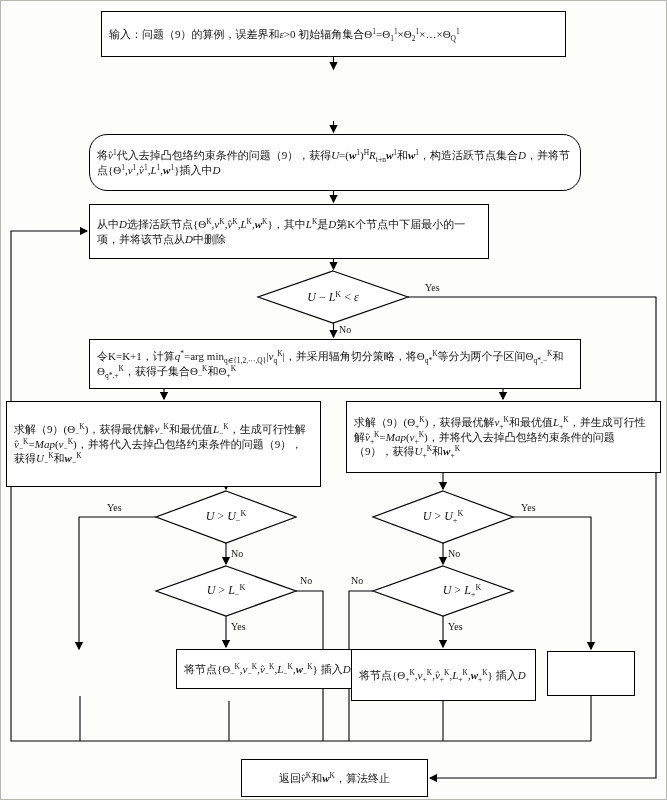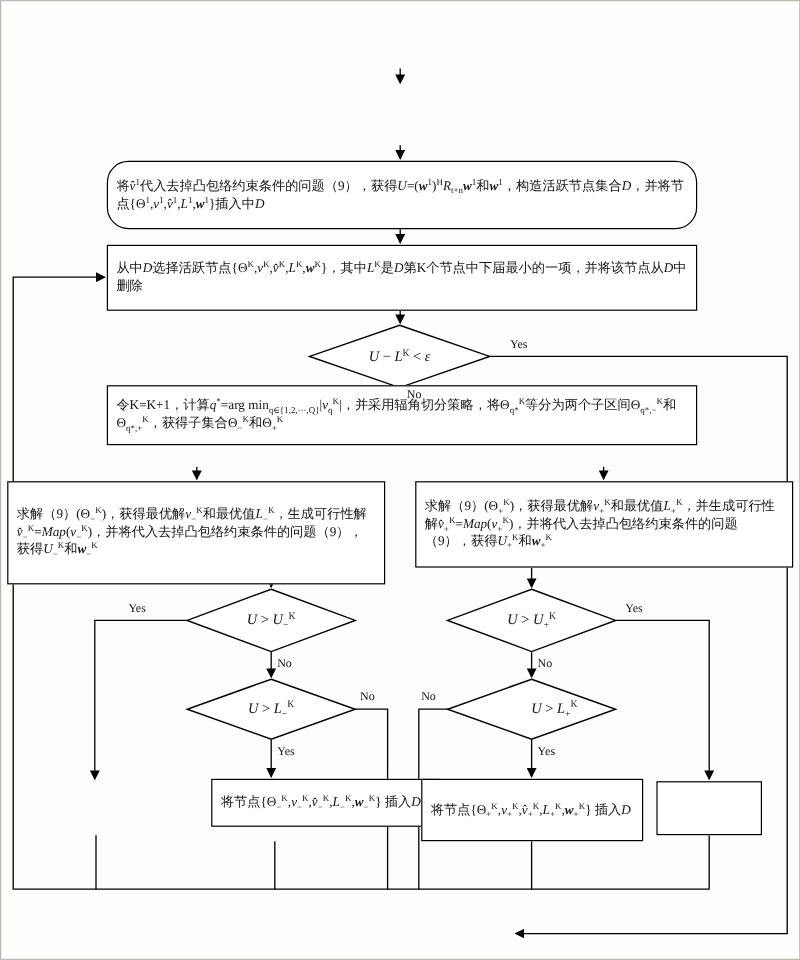--- a/index.html
+++ b/index.html
@@ -65,31 +65,34 @@
     </g>
     <g fill="#fff" stroke="#000" stroke-width="1.2">
       <polygon points="332,270 407,296 332,322 257,296"></polygon>
       <polygon points="225,490 295,516 225,542 155,516"></polygon>
       <polygon points="225,565 295,590 225,615 155,590"></polygon>
       <polygon points="442,490 512,516 442,542 372,516"></polygon>
       <polygon points="442,565 512,590 442,615 372,590"></polygon>
     </g>
   </svg>
 
+  <div class="box" style="left:100px; top:10px; width:465px; height:46px;">
+    <span>输入：问题（9）的算例，误差界和<i>ε</i>&gt;0 初始辐角集合Θ<sup>1</sup>=Θ<sub>1</sub><sup>1</sup>×Θ<sub>2</sub><sup>1</sup>×…×Θ<sub>Q</sub><sup>1</sup></span>
+  </div>
 
 
   <div class="box" style="left:88px; top:133px; width:492px; height:57px;border-radius:18px;">
     <span>将<i>v̂</i><sup>1</sup>代入去掉凸包络约束条件的问题（9），获得<i>U</i>=(<b><i>w</i></b><sup>1</sup>)<sup>H</sup><i>R</i><sub>t+n</sub><b><i>w</i></b><sup>1</sup>和<b><i>w</i></b><sup>1</sup>，构造活跃节点集合<i>D</i>，并将节点{Θ<sup>1</sup>,<i>v</i><sup>1</sup>,<i>v̂</i><sup>1</sup>,<i>L</i><sup>1</sup>,<b><i>w</i></b><sup>1</sup>}插入中<i>D</i></span>
   </div>
 
-  <div class="box" style="left:88px; top:203px; width:492px; height:55px;">
+  <div class="box" style="left:88px; top:203px; width:400px; height:55px;">
     <span>从中<i>D</i>选择活跃节点{Θ<sup>K</sup>,<i>v</i><sup>K</sup>,<i>v̂</i><sup>K</sup>,<i>L</i><sup>K</sup>,<b><i>w</i></b><sup>K</sup>}，其中<i>L</i><sup>K</sup>是<i>D</i>第K个节点中下届最小的一项，并将该节点从<i>D</i>中删除</span>
   </div>
 
-  <div class="box" style="left:88px; top:320px; width:492px; height:50px;">
+  <div class="box" style="left:88px; top:338px; width:492px; height:50px;">
     <span>令K=K+1，计算<i>q</i><sup>*</sup>=arg min<sub>q∈{1,2,⋯,Q}</sub>|<i>v</i><sub>q</sub><sup>K</sup>|，并采用辐角切分策略，将Θ<sub>q*</sub><sup>K</sup>等分为两个子区间Θ<sub>q*,−</sub><sup>K</sup>和Θ<sub>q*,+</sub><sup>K</sup>，获得子集合Θ<sub>−</sub><sup>K</sup>和Θ<sub>+</sub><sup>K</sup></span>
   </div>
 
   <div class="box" style="left:5px; top:400px; width:315px; height:86px;">
     <span>求解（9）(Θ<sub>−</sub><sup>K</sup>)，获得最优解<i>v</i><sub>−</sub><sup>K</sup>和最优值<i>L</i><sub>−</sub><sup>K</sup>，生成可行性解<i>v̂</i><sub>−</sub><sup>K</sup>=<i>Map</i>(<i>v</i><sub>−</sub><sup>K</sup>)，并将代入去掉凸包络约束条件的问题（9），获得<i>U</i><sub>−</sub><sup>K</sup>和<b><i>w</i></b><sub>−</sub><sup>K</sup></span>
   </div>
 
   <div class="box" style="left:345px; top:400px; width:315px; height:72px;">
     <span>求解（9）(Θ<sub>+</sub><sup>K</sup>)，获得最优解<i>v</i><sub>+</sub><sup>K</sup>和最优值<i>L</i><sub>+</sub><sup>K</sup>，并生成可行性解<i>v̂</i><sub>+</sub><sup>K</sup>=<i>Map</i>(<i>v</i><sub>+</sub><sup>K</sup>)，并将代入去掉凸包络约束条件的问题（9），获得<i>U</i><sub>+</sub><sup>K</sup>和<b><i>w</i></b><sub>+</sub><sup>K</sup></span>
   </div>
@@ -100,20 +103,23 @@
   </div>
 
   <div class="box" style="left:350px; top:648px; width:185px; height:52px;text-align:right;">
     <span>将节点{Θ<sub>+</sub><sup>K</sup>,<i>v</i><sub>+</sub><sup>K</sup>,<i>v̂</i><sub>+</sub><sup>K</sup>,<i>L</i><sub>+</sub><sup>K</sup>,<b><i>w</i></b><sub>+</sub><sup>K</sup>} 插入<i>D</i></span>
   </div>
 
   <div class="box center" style="left:546px; top:650px; width:88px; height:45px;">
     <span></span>
   </div>
 
+  <div class="box center" style="left:240px; top:758px; width:187px; height:38px;">
+    <span>返回<i>v̂</i><sup>K</sup>和<b><i>w</i></b><sup>K</sup>，算法终止</span>
+  </div>
 
   <div class="dtext" style="left:262px; top:289px; width:140px;"><i>U</i> − <i>L</i><sup>K</sup> &lt; <i>ε</i></div>
   <div class="dtext" style="left:155px; top:508px; width:140px;"><i>U</i> &gt; <i>U</i><sub>−</sub><sup>K</sup></div>
   <div class="dtext" style="left:155px; top:582px; width:140px;"><i>U</i> &gt; <i>L</i><sub>−</sub><sup>K</sup></div>
   <div class="dtext" style="left:372px; top:508px; width:140px;"><i>U</i> &gt; <i>U</i><sub>+</sub><sup>K</sup></div>
   <div class="dtext" style="left:391px; top:582px; width:140px;"><i>U</i> &gt; <i>L</i><sub>+</sub><sup>K</sup></div>
 
   <div class="tag" style="left:424px; top:281px;">Yes</div>
   <div class="tag" style="left:338px; top:323px;">No</div>
   <div class="tag" style="left:106px; top:501px;">Yes</div>

